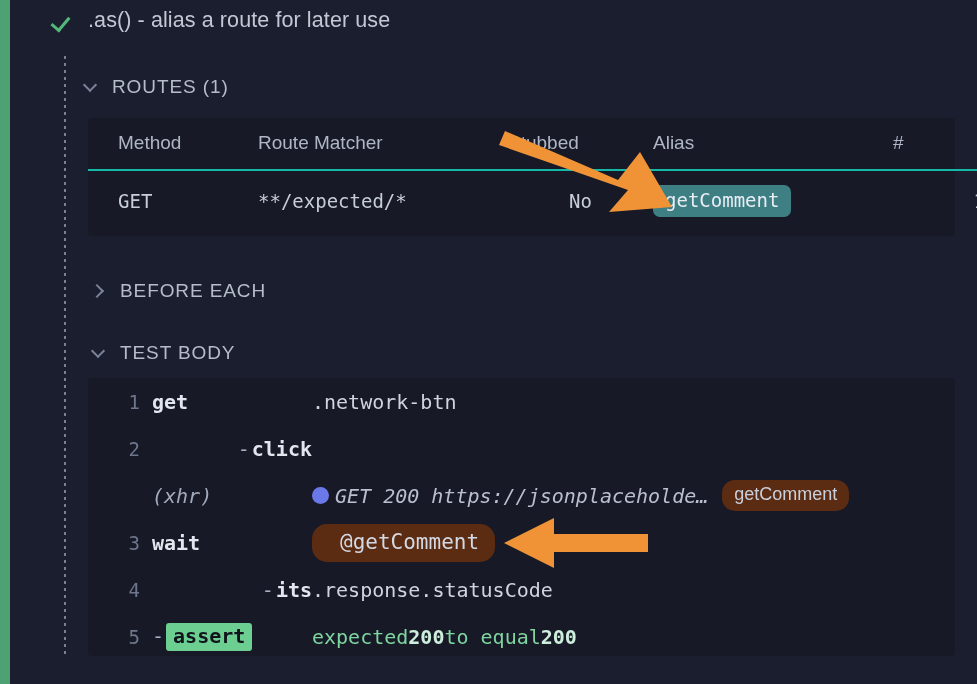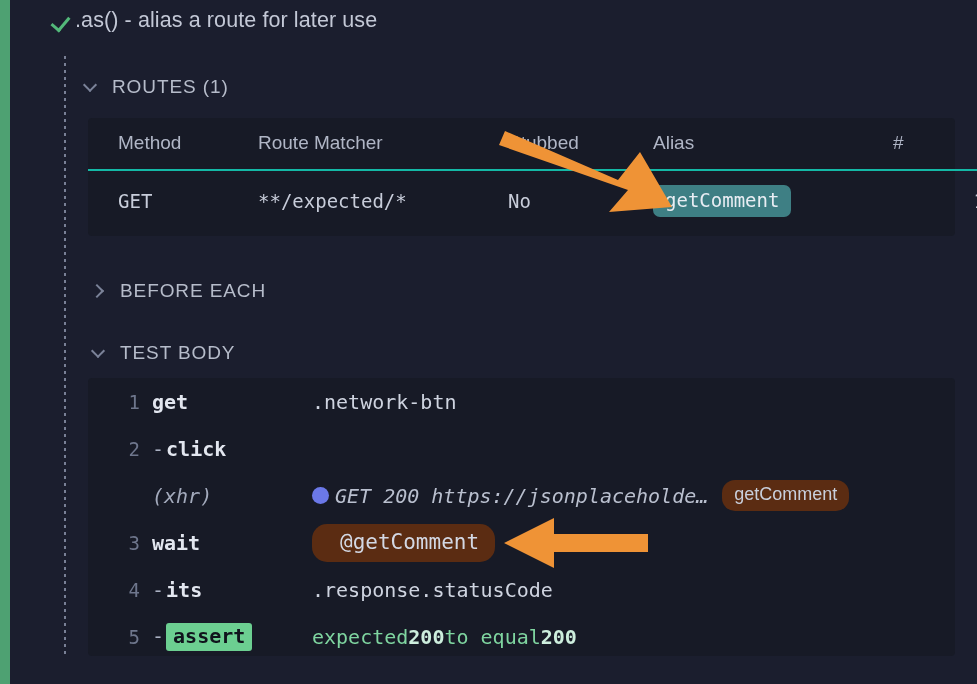--- a/index.html
+++ b/index.html
@@ -35,21 +35,21 @@
     background-size: 2px 7px;
     opacity: .85;
   }
 
   
   .test-title-row {
     position: absolute;
     left: 52px; top: 8px;
     display: flex;
     align-items: center;
-    gap: 1px;
+    gap: 14px;
   }
   .check-icon {
     width: 22px; height: 22px;
     position: relative;
     flex: none;
   }
   .check-icon::before {
     content: "";
     position: absolute;
     left: 3px; top: 3px;
@@ -121,21 +121,21 @@
   }
   .routes-table td {
     color: #c8cdda;
     font-size: 19px;
     font-family: "DejaVu Sans Mono", monospace;
     padding: 14px 0 12px 0;
     vertical-align: middle;
   }
   .col-method  { width: 140px; padding-left: 30px !important; }
   .col-matcher { width: 250px; }
-  .col-stubbed { width: 145px; }
+  .col-stubbed { width: 145px; text-align: center; }
   .col-alias   { width: 240px; }
   .col-num     { width: 92px; text-align: right; padding-right: 28px !important; }
 
   .alias-pill {
     display: inline-block;
     background: #3e7f84;
     color: #e8edf3;
     border-radius: 7px;
     padding: 5px 12px 6px 12px;
     font-family: "DejaVu Sans Mono", monospace;
@@ -167,21 +167,21 @@
     font-size: 19px;
     padding-right: 12px;
     flex: none;
   }
   .log-name {
     width: 160px;
     color: #e2e6ef;
     font-weight: bold;
     flex: none;
   }
-  .log-name.child { font-weight: bold; }
+  .log-name.child { font-weight: bold; text-align: right; }
   .log-name .dash { color: #aab1c2; font-weight: normal; margin-right: 2px; }
   .log-name.muted {
     color: #a3aabc;
     font-weight: normal;
     font-style: italic;
   }
   .log-msg {
     color: #cfd4e0;
     display: flex;
     align-items: center;

